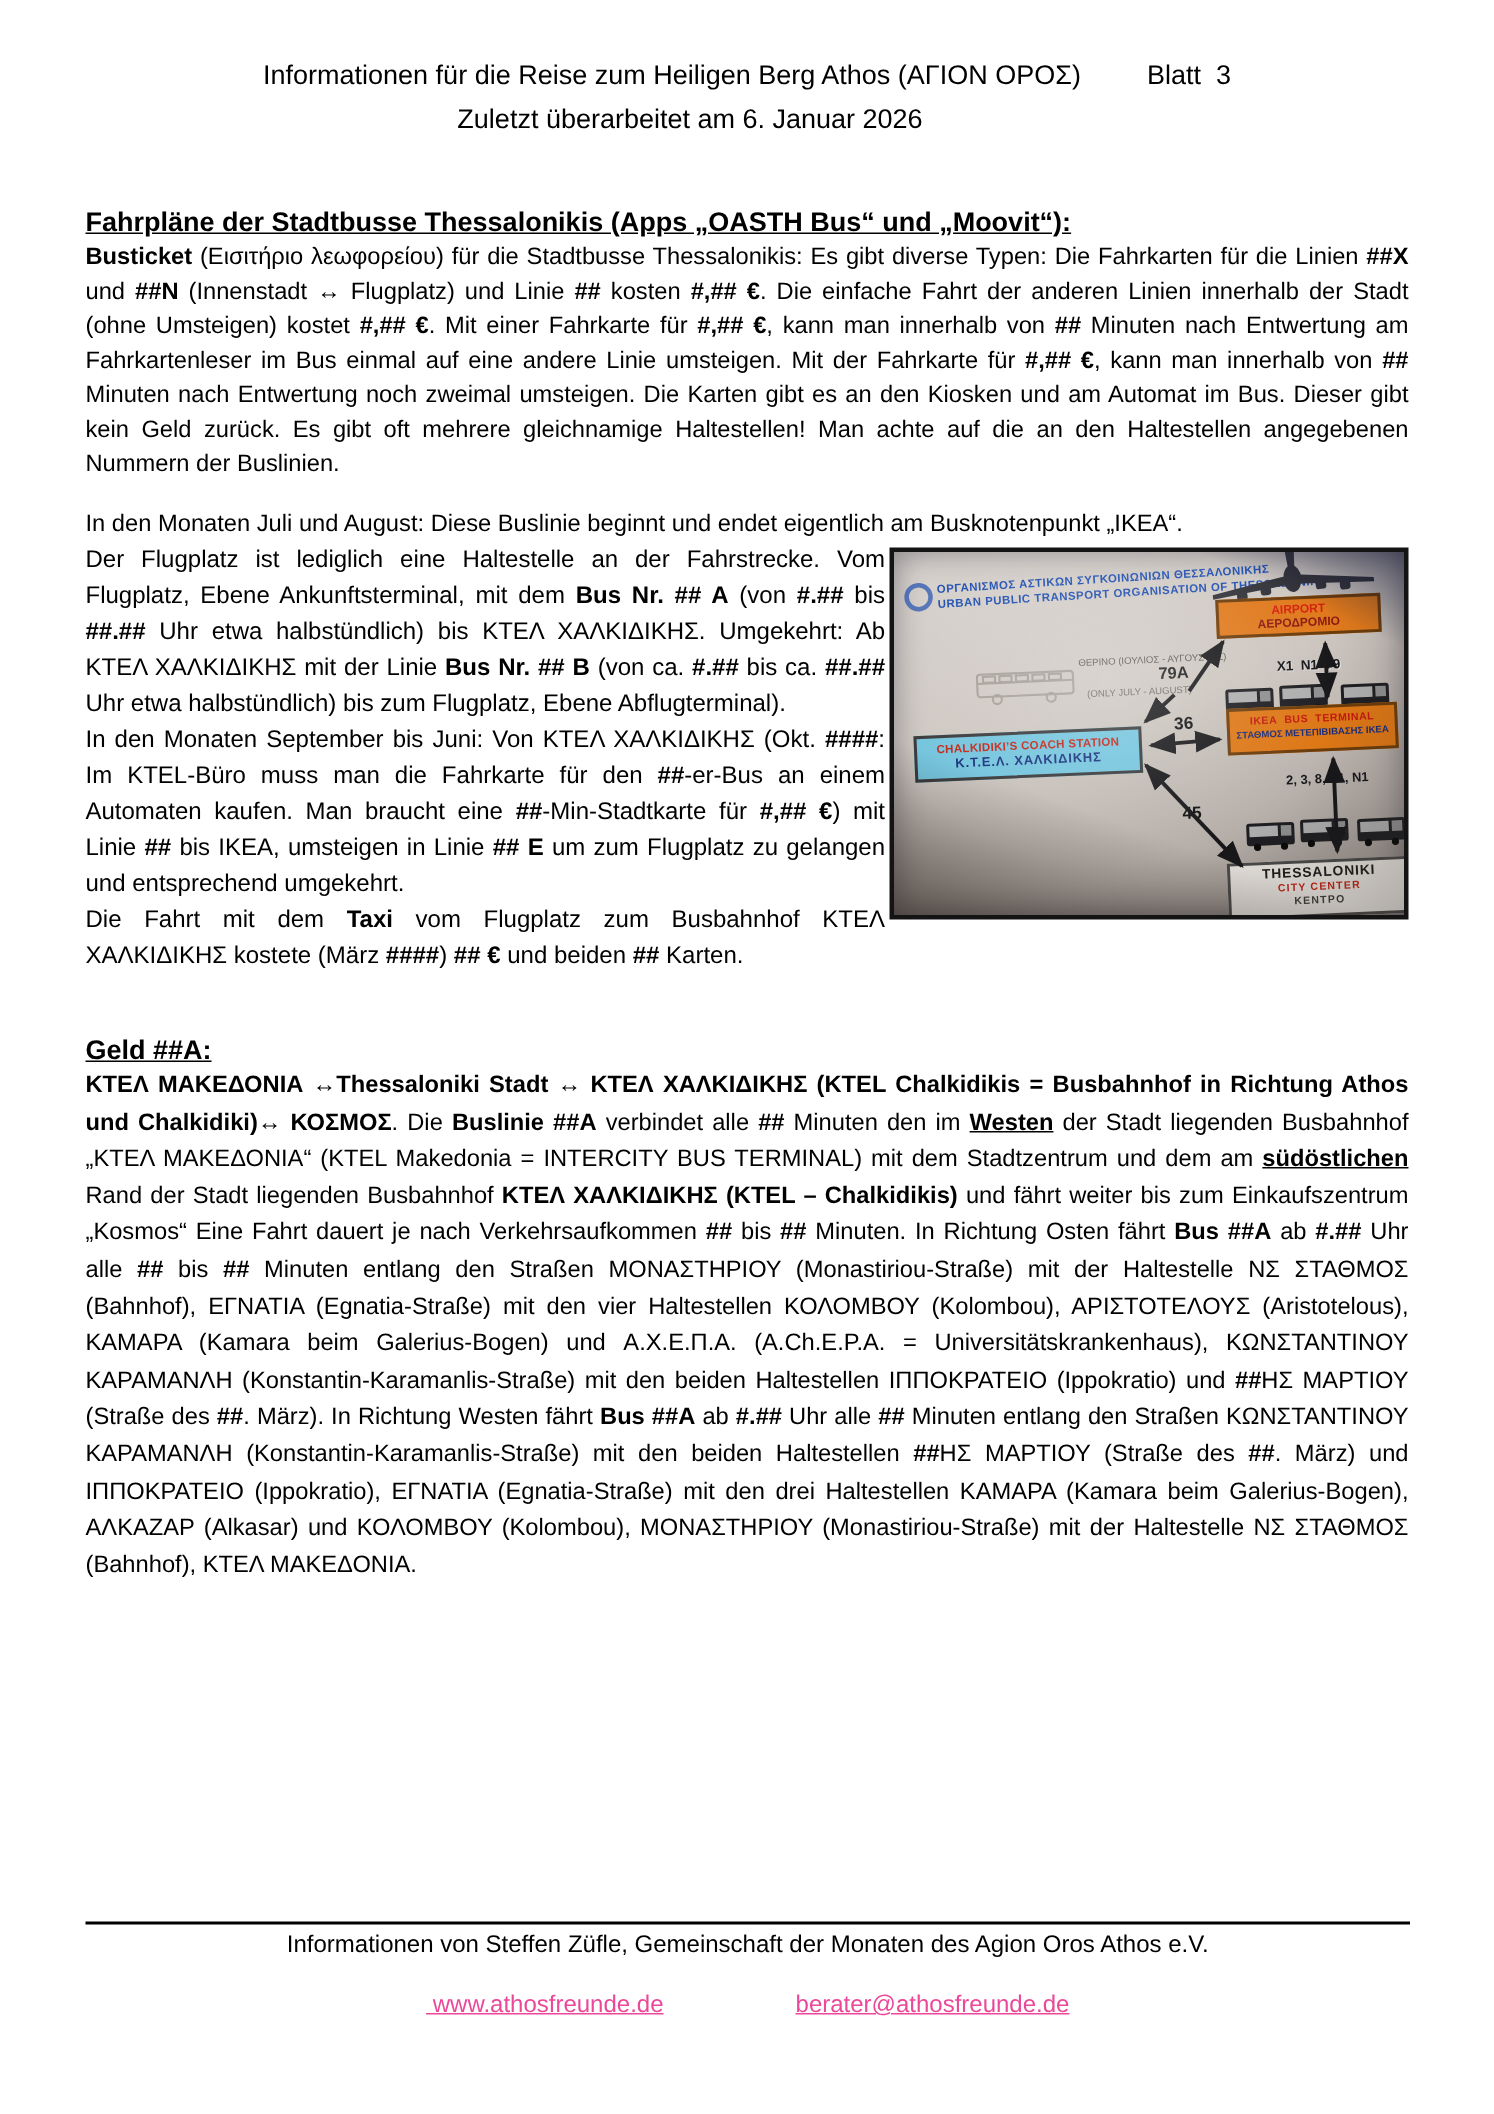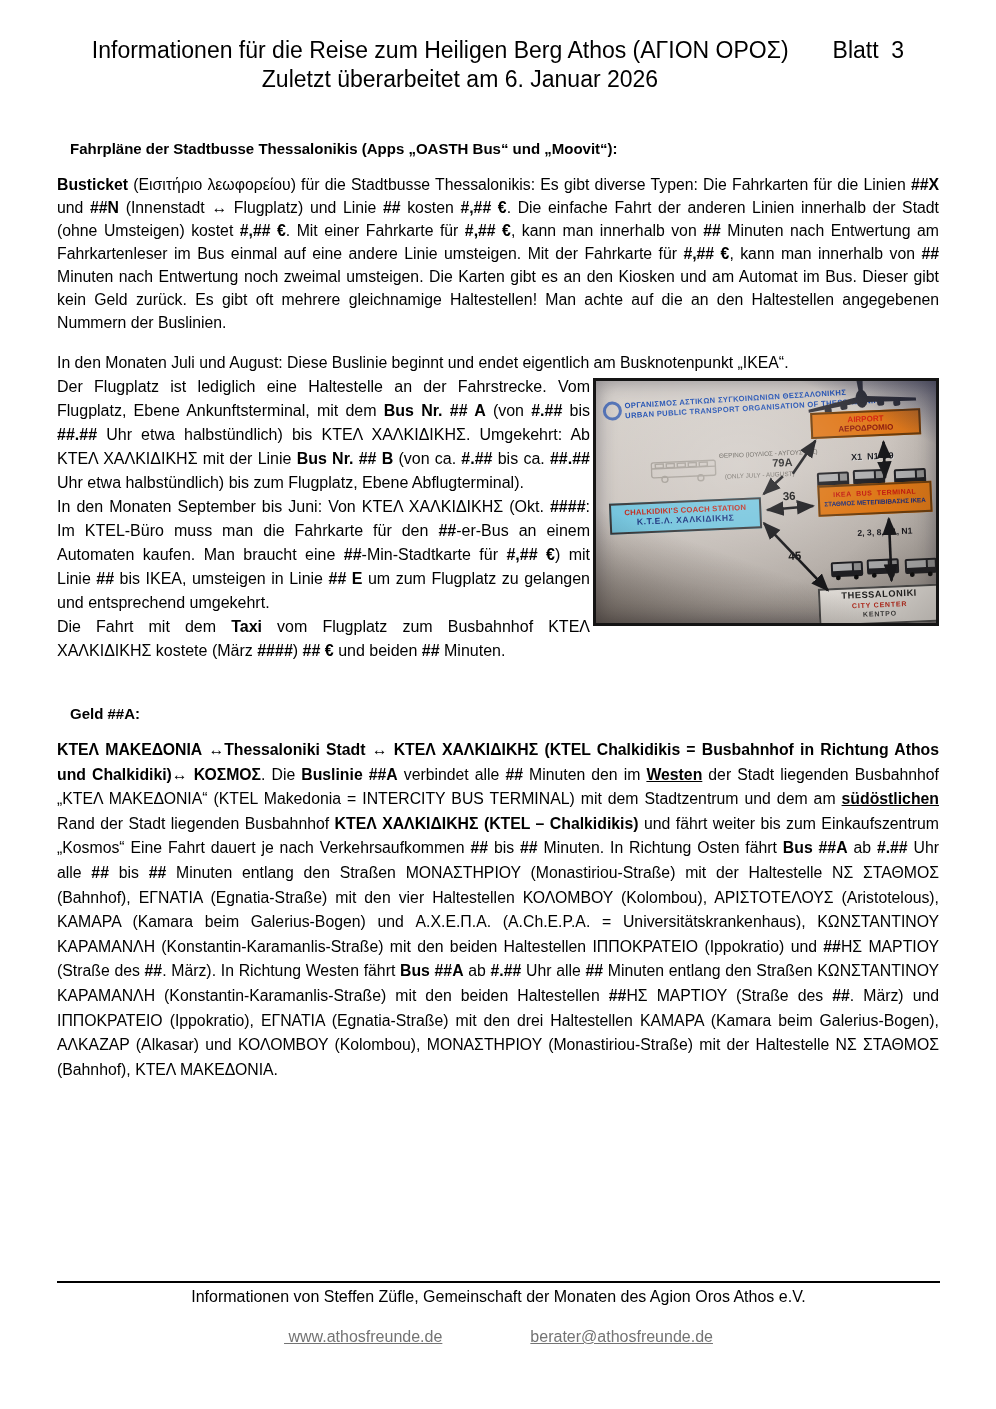--- a/index.html
+++ b/index.html
@@ -3,45 +3,45 @@
 <meta charset="utf-8">
 <style>
   html,body{margin:0;padding:0;background:#e8e8e8;}
   .page{
     width:996px;height:1409px;position:relative;margin:0 auto;
     background:#ffffff;color:#000;
     font-family:"Liberation Sans",sans-serif;
     overflow:hidden;
   }
   
-  .header{padding-top:36px;text-align:center;font-size:23px;line-height:29px;}
+  .header{padding-top:36px;text-align:center;font-size:18px;line-height:29px;}
   .header .line1{display:flex;justify-content:center;align-items:baseline;gap:44px;}
   .header .blatt{white-space:pre;}
   .header .line2{padding-right:76px;}
   
   .content{margin:0 57px;}
-  .h{font-size:15px;font-weight:bold;margin:13px;line-height:23px;text-align:left;}
+  .h{font-size:18px;font-weight:bold;margin:0;line-height:23px;text-align:left;text-decoration:underline;}
   p{margin:0;font-size:15.8px;line-height:23px;text-align:justify;}
   .rb{font-weight:bold;}
   .ru{text-decoration:underline;}
   .sec1{margin-top:43px;}
   .sec2{margin-top:17px;}
   .sec2 .h{text-align:justify;}
   .row{position:relative;margin-top:1px;min-height:296px;}
   .leftcol{width:533px;}
   .leftcol p{line-height:24px;font-size:16px;}
   .sec3{margin-top:31px;}
   .sec3 p{line-height:24.6px;}
 
   
   .footer{position:absolute;left:57px;right:56px;top:1281px;text-align:center;}
   .rule{border-top:2px solid #000;height:0;}
   .credit{margin-top:5px;font-size:16px;}
   .links{margin-top:22px;display:flex;justify-content:center;gap:88px;font-size:16px;}
-  .link{color:#737373;text-decoration:underline;white-space:pre;cursor:pointer;}
+  .link{color:#ec4899;text-decoration:underline;white-space:pre;cursor:pointer;}
 
   
   .photo{
     position:absolute;top:3px;right:0;width:346px;height:248px;margin:0;
     border:3px solid #141414;box-sizing:border-box;overflow:hidden;
     background:linear-gradient(160deg,#d8d3ce 0%,#ccc5bf 45%,#b5aea8 75%,#948c86 100%);
     box-shadow:inset 0 0 20px rgba(25,25,45,.4);
   }
   .photo::after{
     content:"";position:absolute;inset:0;pointer-events:none;
@@ -102,21 +102,21 @@
       <h2 class="h">Fahrpläne der Stadtbusse Thessalonikis (Apps „OASTH Bus“ und „Moovit“):</h2>
       <p><span class="rb">Busticket</span><span> (Εισιτήριο λεωφορείου) für die Stadtbusse Thessalonikis: Es gibt diverse Typen: Die Fahrkarten für die Linien </span><span class="rb">##X</span><span> und </span><span class="rb">##N</span><span> (Innenstadt ↔ Flugplatz) und Linie </span><span class="rb">##</span><span> kosten </span><span class="rb">#,## €</span><span>. Die einfache Fahrt der anderen Linien innerhalb der Stadt (ohne Umsteigen) kostet </span><span class="rb">#,## €</span><span>. Mit einer Fahrkarte für </span><span class="rb">#,## €</span><span>, kann man innerhalb von </span><span class="rb">##</span><span> Minuten nach Entwertung am Fahrkartenleser im Bus einmal auf eine andere Linie umsteigen. Mit der Fahrkarte für </span><span class="rb">#,## €</span><span>, kann man innerhalb von </span><span class="rb">##</span><span> Minuten nach Entwertung noch zweimal umsteigen. Die Karten gibt es an den Kiosken und am Automat im Bus. Dieser gibt kein Geld zurück. Es gibt oft mehrere gleichnamige Haltestellen! Man achte auf die an den Haltestellen angegebenen Nummern der Buslinien.</span></p>
     </section>
 
     <section class="sec2">
       <p>In den Monaten Juli und August: Diese Buslinie beginnt und endet eigentlich am Busknotenpunkt „IKEA“.</p>
       <div class="row">
         <div class="leftcol">
           <p><span>Der Flugplatz ist lediglich eine Haltestelle an der Fahrstrecke. Vom Flugplatz, Ebene Ankunftsterminal, mit dem </span><span class="rb">Bus Nr. ## A</span><span> (von </span><span class="rb">#.##</span><span> bis </span><span class="rb">##.##</span><span> Uhr etwa halbstündlich) bis ΚΤΕΛ ΧΑΛΚΙΔΙΚΗΣ. Umgekehrt: Ab ΚΤΕΛ ΧΑΛΚΙΔΙΚΗΣ mit der Linie </span><span class="rb">Bus Nr. ## B</span><span> (von ca. </span><span class="rb">#.##</span><span> bis ca. </span><span class="rb">##.##</span><span> Uhr etwa halbstündlich) bis zum Flugplatz, Ebene Abflugterminal).</span></p>
           <p><span>In den Monaten September bis Juni: Von ΚΤΕΛ ΧΑΛΚΙΔΙΚΗΣ (Okt. </span><span class="rb">####</span><span>: Im KTEL-Büro muss man die Fahrkarte für den </span><span class="rb">##</span><span>-er-Bus an einem Automaten kaufen. Man braucht eine </span><span class="rb">##</span><span>-Min-Stadtkarte für </span><span class="rb">#,## €</span><span>) mit Linie </span><span class="rb">##</span><span> bis IKEA, umsteigen in Linie </span><span class="rb">## E</span><span> um zum Flugplatz zu gelangen und entsprechend umgekehrt.</span></p>
-          <p><span>Die Fahrt mit dem </span><span class="rb">Taxi</span><span> vom Flugplatz zum Busbahnhof ΚΤΕΛ ΧΑΛΚΙΔΙΚΗΣ kostete (März </span><span class="rb">####</span><span>) </span><span class="rb">## €</span><span> und beiden </span><span class="rb">##</span><span> Minuten.</span></p>
+          <p><span>Die Fahrt mit dem </span><span class="rb">Taxi</span><span> vom Flugplatz zum Busbahnhof ΚΤΕΛ ΧΑΛΚΙΔΙΚΗΣ kostete (März </span><span class="rb">####</span><span>) </span><span class="rb">## €</span><span> und beiden </span><span class="rb">##</span><span> Karten.</span></p>
         </div>
 
         <figure class="photo">
           <div class="ph">
             <div class="abs ph-logo"></div>
             <div class="abs ph-org">
               <div>ΟΡΓΑΝΙΣΜΟΣ ΑΣΤΙΚΩΝ ΣΥΓΚΟΙΝΩΝΙΩΝ ΘΕΣΣΑΛΟΝΙΚΗΣ</div>
               <div>URBAN PUBLIC TRANSPORT ORGANISATION OF THESSALONIKI</div>
             </div>
 

